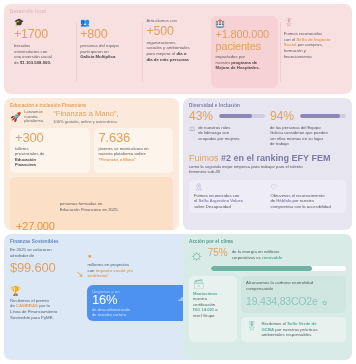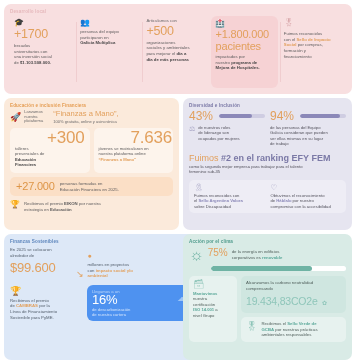--- a/index.html
+++ b/index.html
@@ -76,28 +76,28 @@
   #educacion .panel-title { color:#e59e55; }
   .edu-launch { display:flex; align-items:center; gap:3px; margin:2px 0 4px 0; }
   .edu-launch .ic { font-size:9px; color:#e0b58e; }
   .edu-launch .lbl { font-size:4px; color:#6c6a6b; line-height:4.6px; width:26px; }
   .edu-launch .txt-main { font-size:7.6px; color:#e2a05d; line-height:8.6px; }
   .edu-launch .txt-sub { font-size:4.1px; color:#6c6a6b; line-height:5px; }
   .edu-cards { display:flex; gap:4px; }
   .edu-card {
     flex:1 1 0; background:#fdf4ec; border-radius:5px; padding:4px 5px 5px 5px; min-width:0;
   }
-  .edu-card .big { font-size:17px; line-height:12px;margin-left:32px; }
+  .edu-card .big { font-size:13px; line-height:12px; }
   .edu-card .d { font-size:4.2px; color:#5e5c5d; line-height:5.5px; margin-top:2px; }
   .edu-card .d b { color:#4a4849; }
   .edu-wide {
     margin-top:4px; background:#fbdfc6; border-radius:5px;
     padding:4px 6px; display:flex; align-items:center; gap:5px;
   }
-  .edu-wide .big { font-size:11px; line-height:11.5px; color:#dd9547; }
+  .edu-wide .big { font-size:11px; line-height:11.5px; color:#dd9547;margin-top:40px; }
   .edu-wide .d { font-size:4.3px; color:#5e5c5d; line-height:5.6px; }
   .edu-award { margin-top:5px; display:flex; align-items:flex-start; gap:4px; }
   .edu-award .ic { font-size:8px; color:#e0b58e; line-height:8px; }
   .edu-award .d { font-size:4.3px; color:#5e5c5d; line-height:5.6px; }
 
   
   #diversidad {
     left:183px; top:98px; width:169px; height:132px;
     background:#e6e5f0;
   }
@@ -195,20 +195,21 @@
         <div class="dl-desc">
           <span>becados</span><br>
           <span>universitarios con</span><br>
           <span>una inversión social</span><br>
           <span>de </span><b>$1.103.508.000.</b>
         </div>
       </div>
 
       <div class="dl-col">
         <div class="dl-icon">👥</div>
+        <div class="big">+800</div>
         <div class="dl-desc">
           <span>personas del equipo</span><br>
           <span>participaron en</span><br>
           <b>Galicia Multiplica</b>
         </div>
       </div>
 
       <div class="dl-col">
         <div class="dl-pre">Articulamos con</div>
         <div class="big">+500</div>

